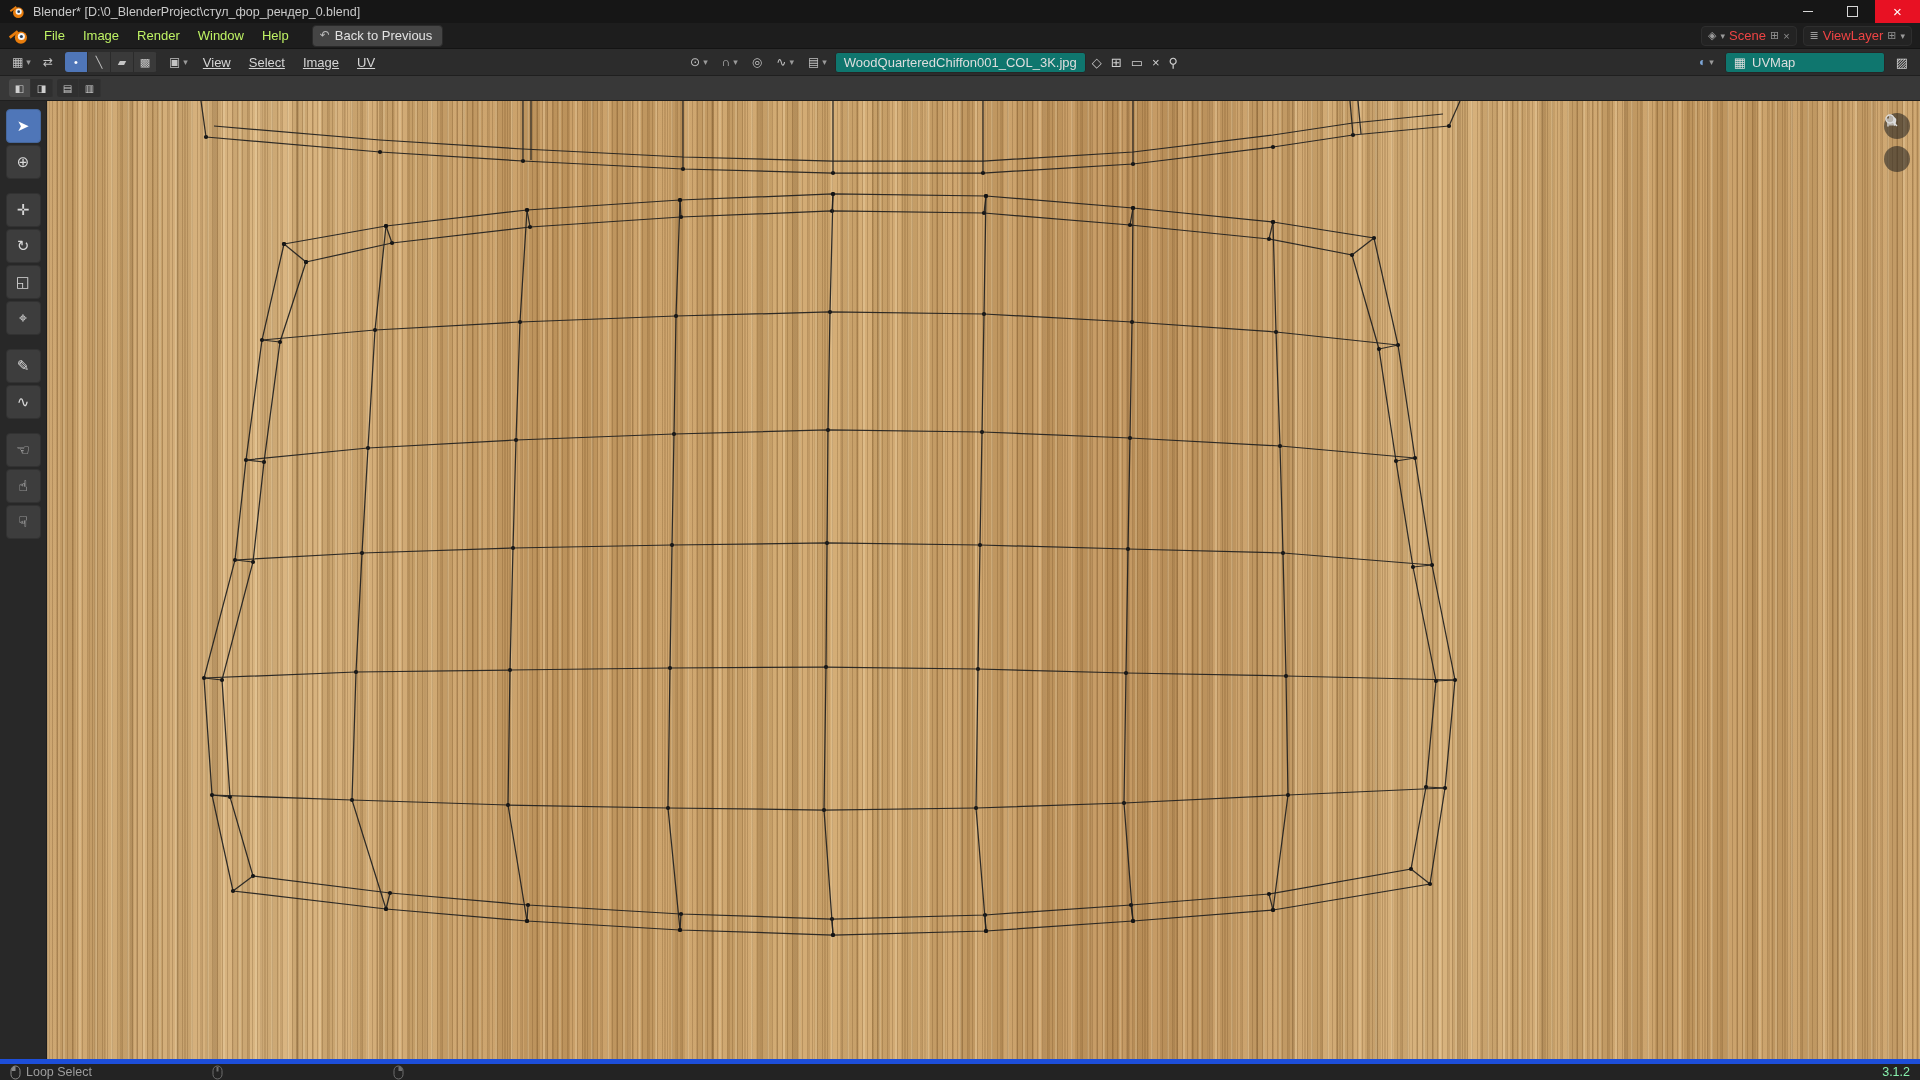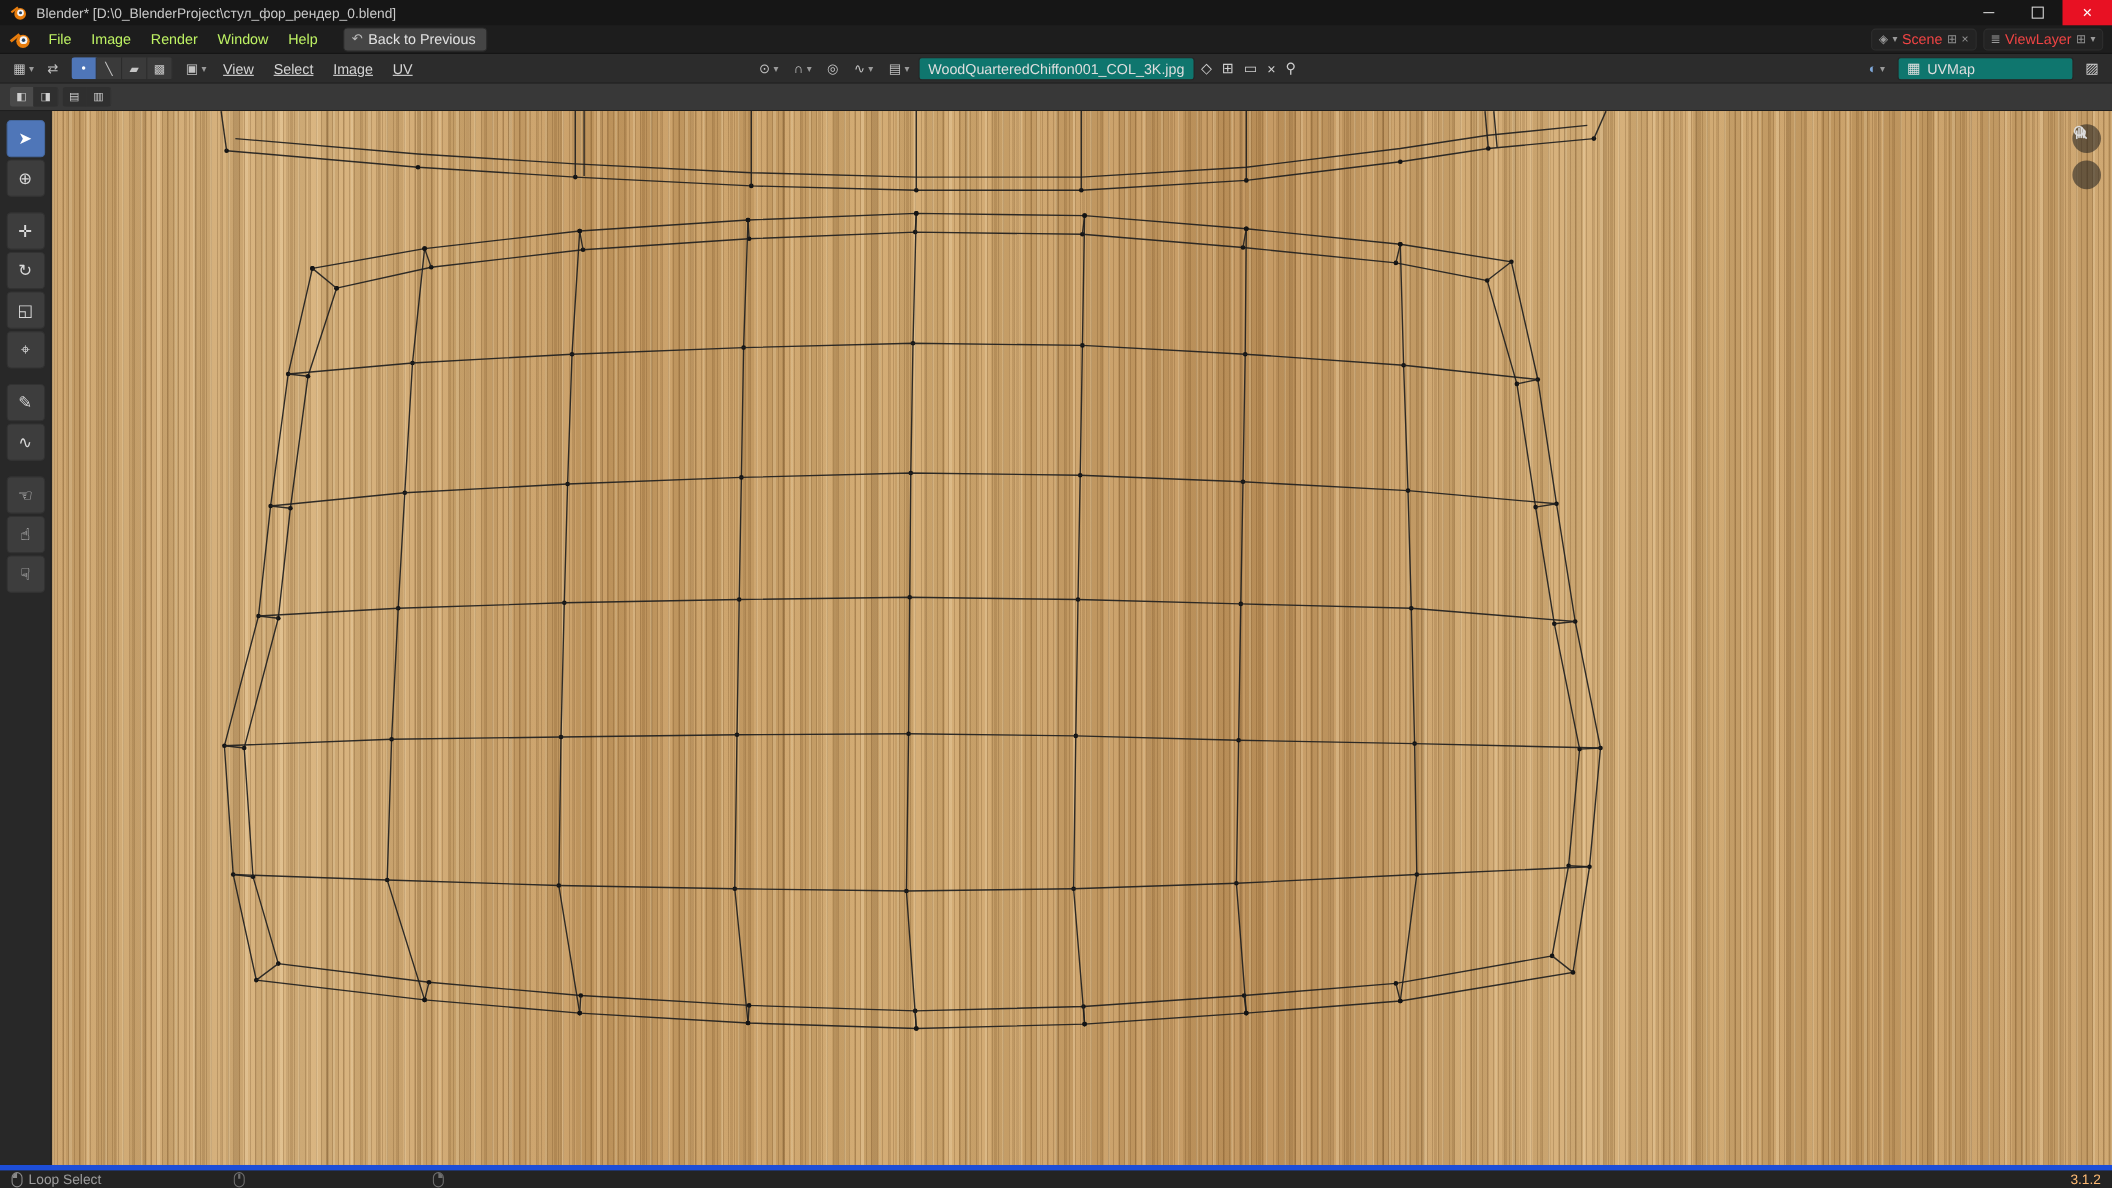--- a/index.html
+++ b/index.html
@@ -81,21 +81,21 @@
 
   .nav-gizmos { position:absolute; right:10px; top:12px; display:flex; flex-direction:column; gap:7px; z-index:4; }
   .gizmo { width:26px; height:26px; border-radius:50%; background:rgba(30,30,30,0.55);
     display:flex; align-items:center; justify-content:center; color:#e0e0e0; font-size:13px; }
 
   
   .statusbar { height:21px; background:#232323; border-top:5px solid #1d4ed8; display:flex;
     align-items:center; font-size:12.5px; color:#9d9d9d; padding:0 10px; }
   .sb-item { display:flex; align-items:center; gap:5px; }
   .sb-spacer1 { width:120px; } .sb-spacer2 { width:170px; }
-  .version { margin-left:auto; color:#fdba74;text-align:right; }
+  .version { margin-left:auto; color:#86efac;text-align:right; }
 </style>
 </head>
 <body>
 
 <div class="titlebar">
   <svg class="appicon" viewBox="0 0 24 24">
     <path d="M2 11 L11 4" stroke="#e87d0d" stroke-width="3" fill="none"></path>
     <circle cx="14" cy="13" r="8" fill="#e87d0d"></circle>
     <circle cx="14.5" cy="11.5" r="4.6" fill="#f4f4f4"></circle>
     <circle cx="14.5" cy="11.5" r="2.1" fill="#27415f"></circle>

